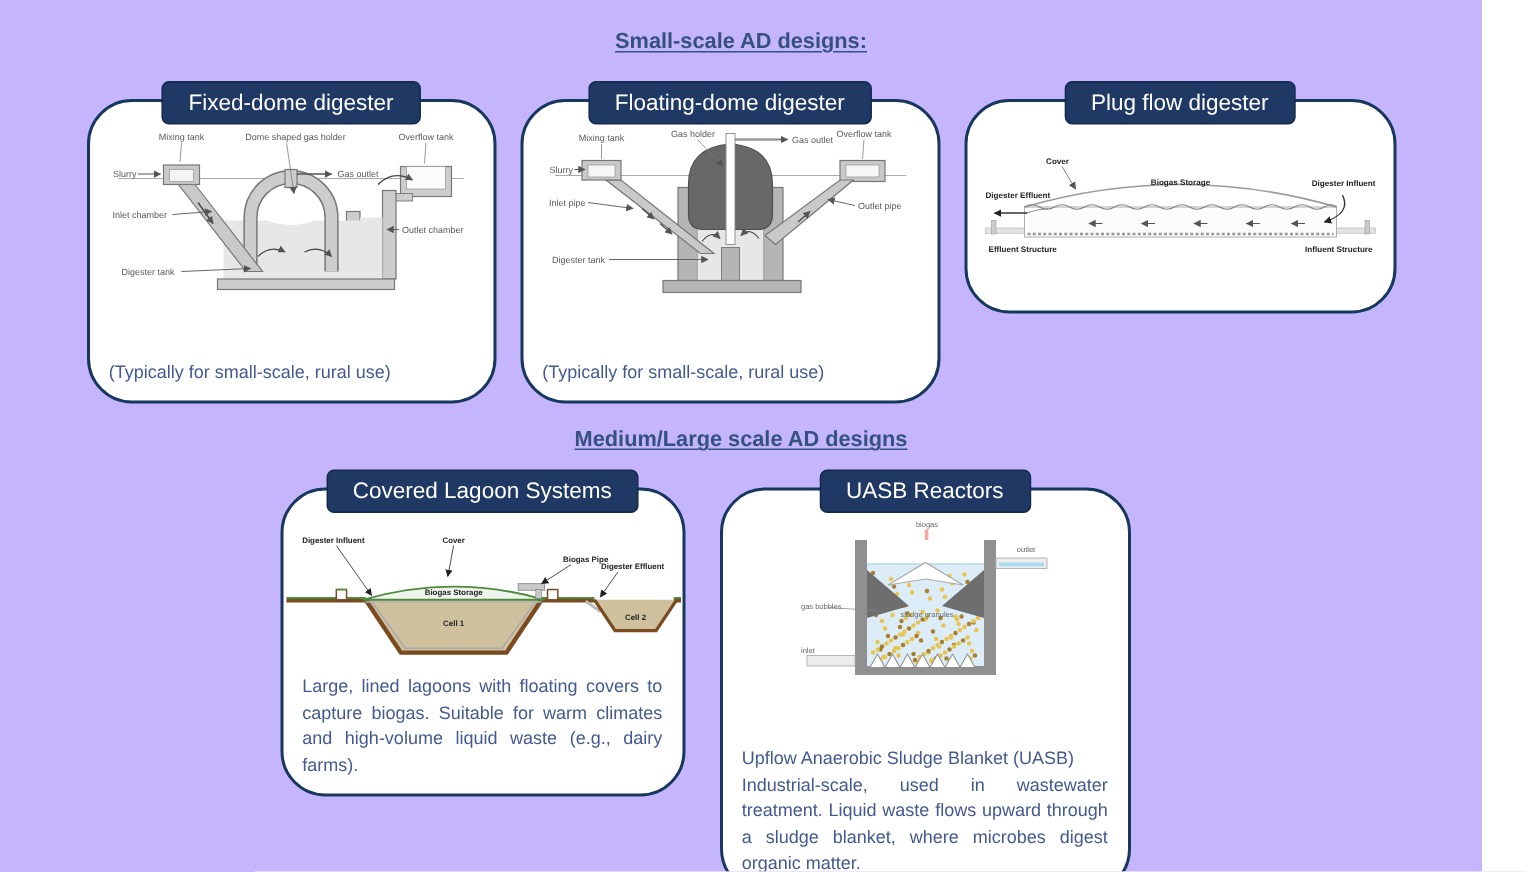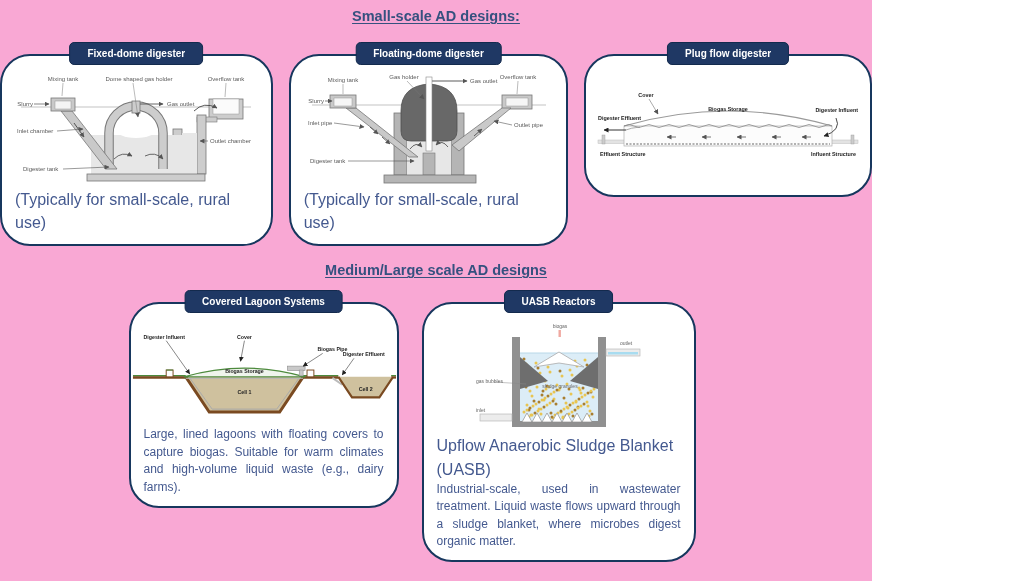--- a/index.html
+++ b/index.html
@@ -1,32 +1,32 @@
 <!DOCTYPE html>
 <html><head>
 <meta charset="utf-8">
 <style>
   html,body{margin:0;padding:0;background:#fff;}
-  .page{position:relative;width:872px;height:581px;background:#f9a8d4;overflow:hidden;
-        font-family:"Liberation Sans",sans-serif;padding-top:8px;box-sizing:border-box;}
+  .page{position:relative;width:988px;height:581px;background:#c4b5fd;overflow:hidden;
+        font-family:"Liberation Sans",sans-serif;padding-top:20px;box-sizing:border-box;}
   .sec-title{text-align:center;font-size:14.5px;font-weight:600;color:#35517f;
              text-decoration:underline;text-underline-offset:2px;}
   .row{display:flex;justify-content:center;align-items:flex-start;}
   .row1{margin-top:30px;gap:16px;}
   .sec2{margin-top:16px;}
   .row2{margin-top:24px;gap:23px;position:relative;left:-24px;}
   .card{position:relative;border:2.2px solid #17375e;border-radius:30px;background:#fff;
         padding:15px 0 10px;box-sizing:border-box;}
   .c1{width:273px;} .c2{width:280px;} .c3{width:288px;} .c4{width:270px;min-height:202px;} .c5{width:274px;min-height:212px;}
   .banner{position:absolute;top:-14px;left:50%;transform:translateX(-50%);
-          background:#1f3864;color:#fff;font-weight:bold;font-size:10px;
+          background:#1f3864;color:#fff;font-weight:normal;font-size:15px;
           padding:5px 17px;border-radius:5px;white-space:nowrap;border:1px solid #132a4d;}
   .fig{display:flex;justify-content:center;align-items:center;height:114px;}
   .fig4{height:104px;} .fig5{height:112px;}
-  .note{padding:3px 13px 0;font-size:16px;line-height:1.45;color:#44598f;}
+  .note{padding:3px 13px 0;font-size:12px;line-height:1.45;color:#44598f;margin-top:40px;}
   .txt{padding:0 13px;font-size:12px;line-height:1.45;color:#44598f;text-align:justify;}
   .txt.solo{padding-top:3px;}
   svg text{font-family:"Liberation Sans",sans-serif;}
   .lbl{font-size:6px;fill:#5a5a5a;}
   .lblb{font-size:5.4px;fill:#222;font-weight:bold;}
   .lbl5{font-size:5px;fill:#666;}
 </style>
 </head>
 <body>
 

